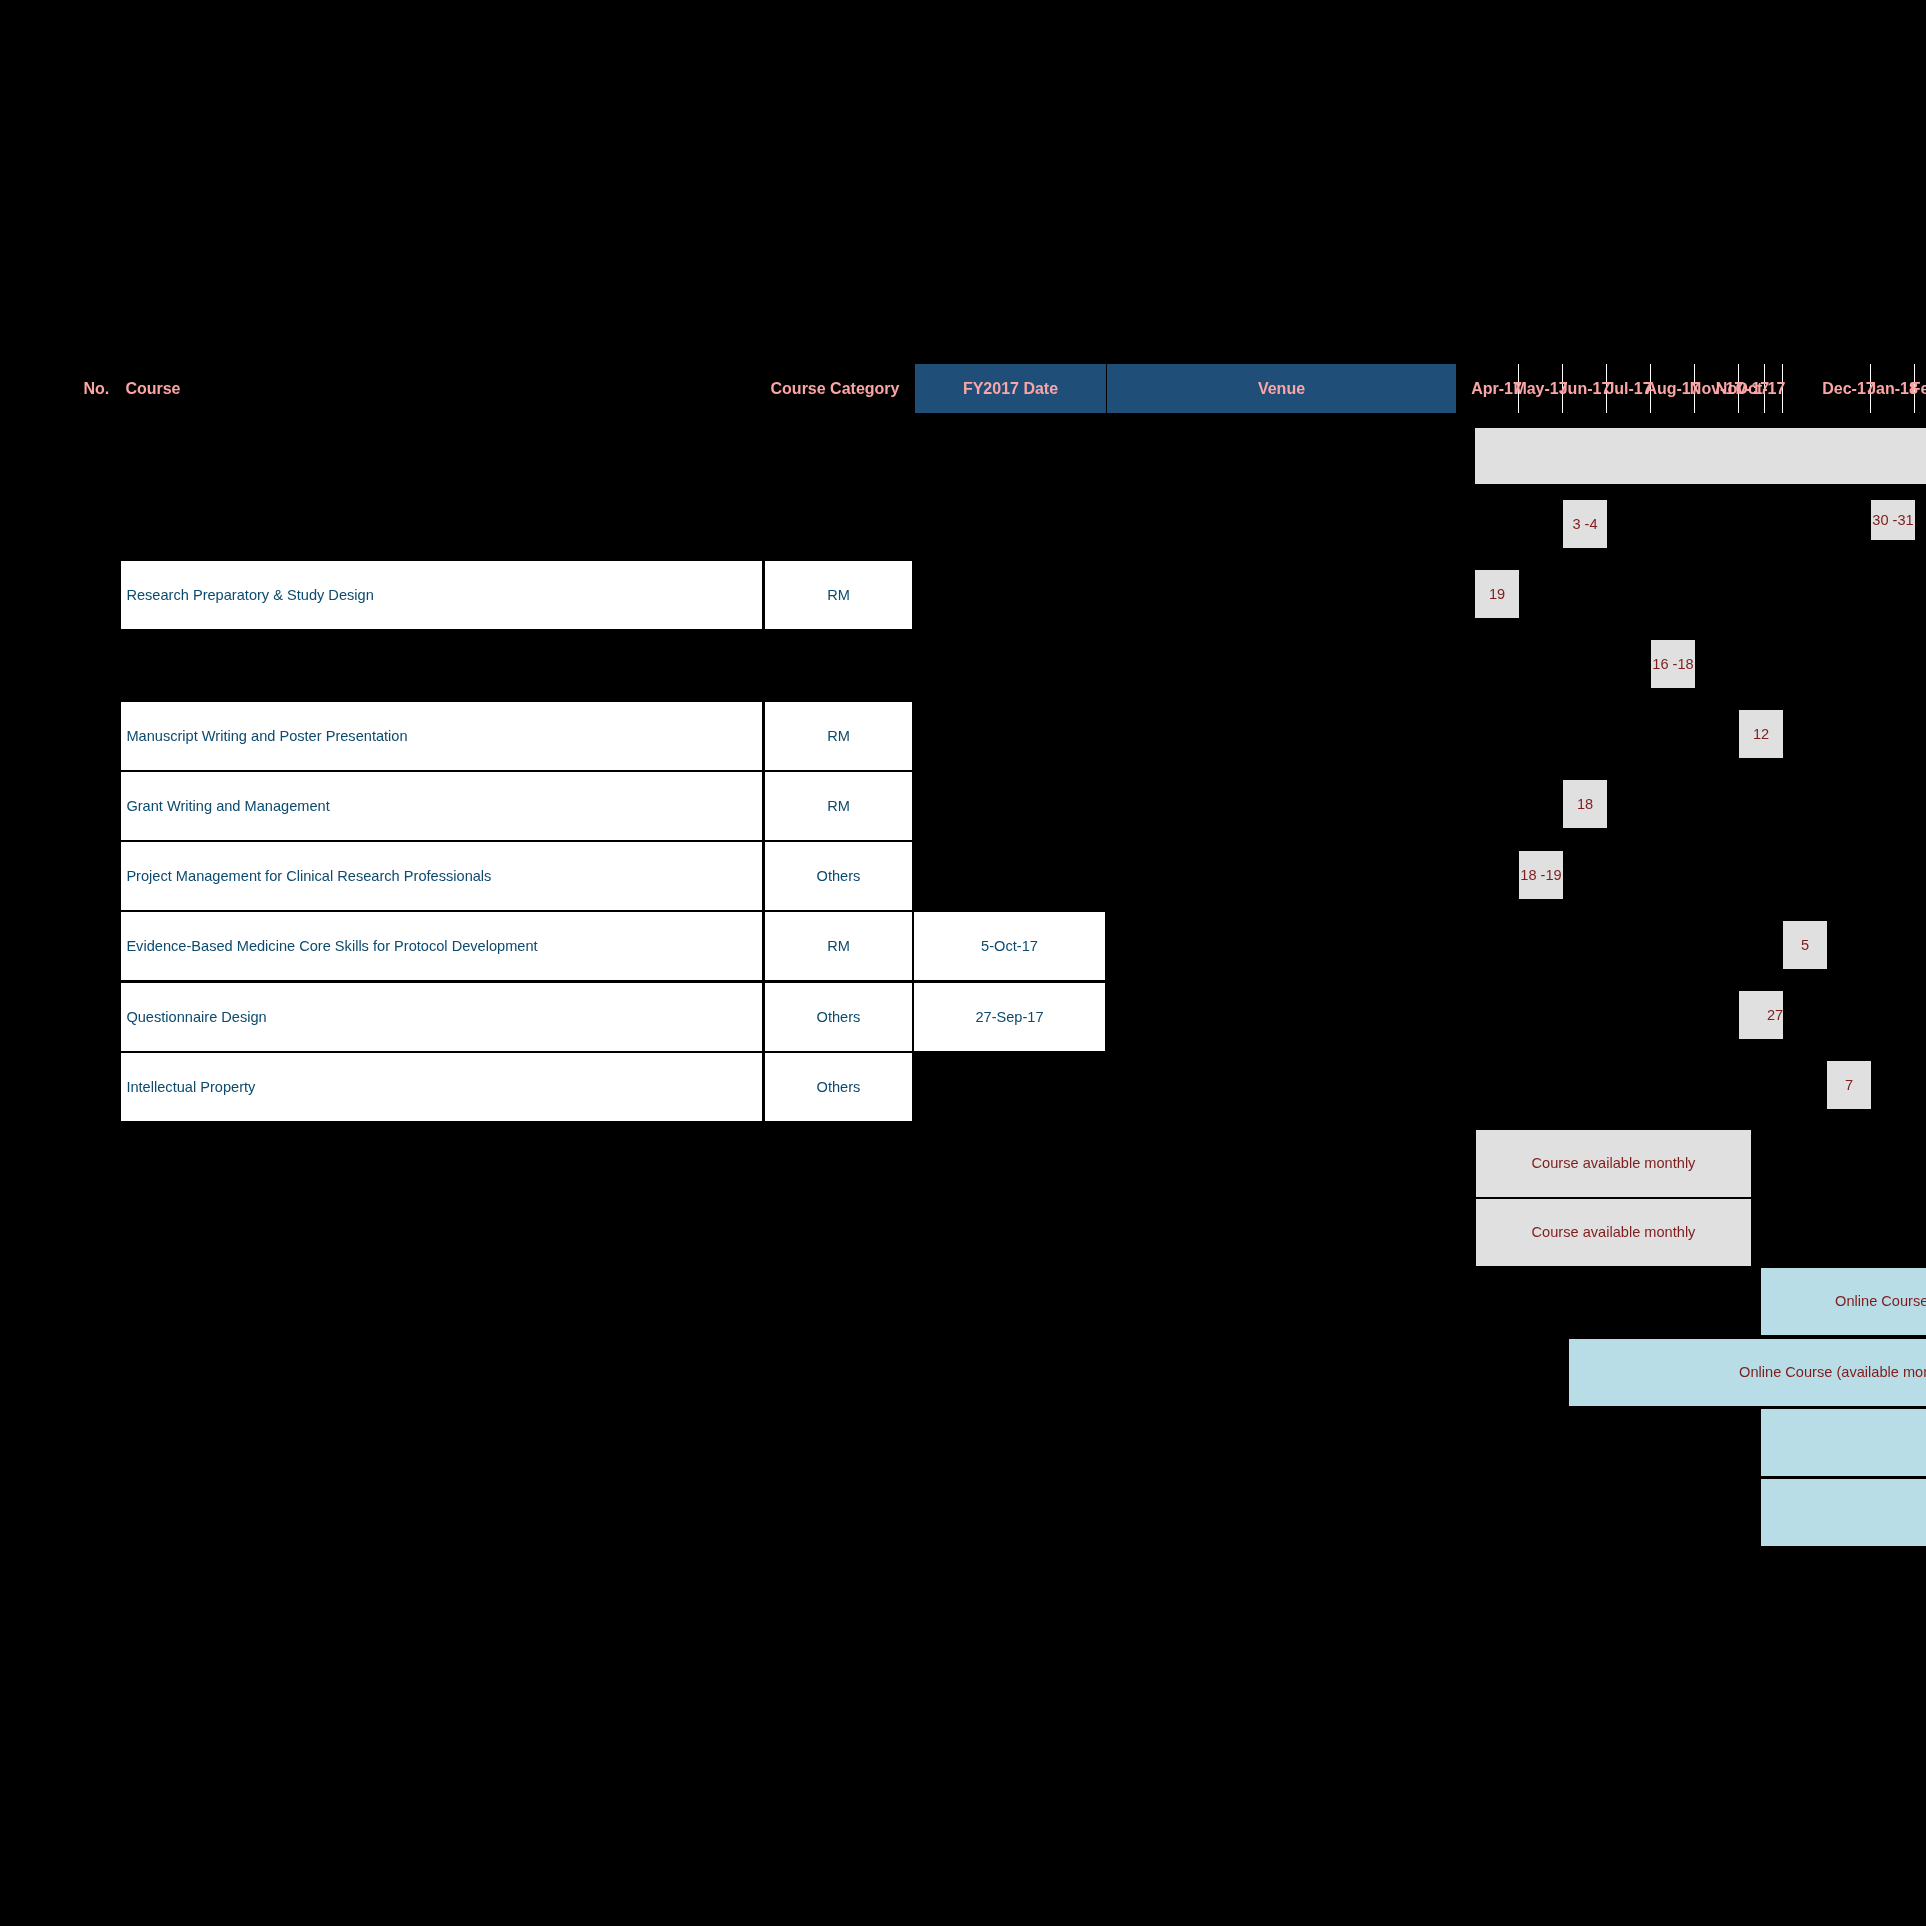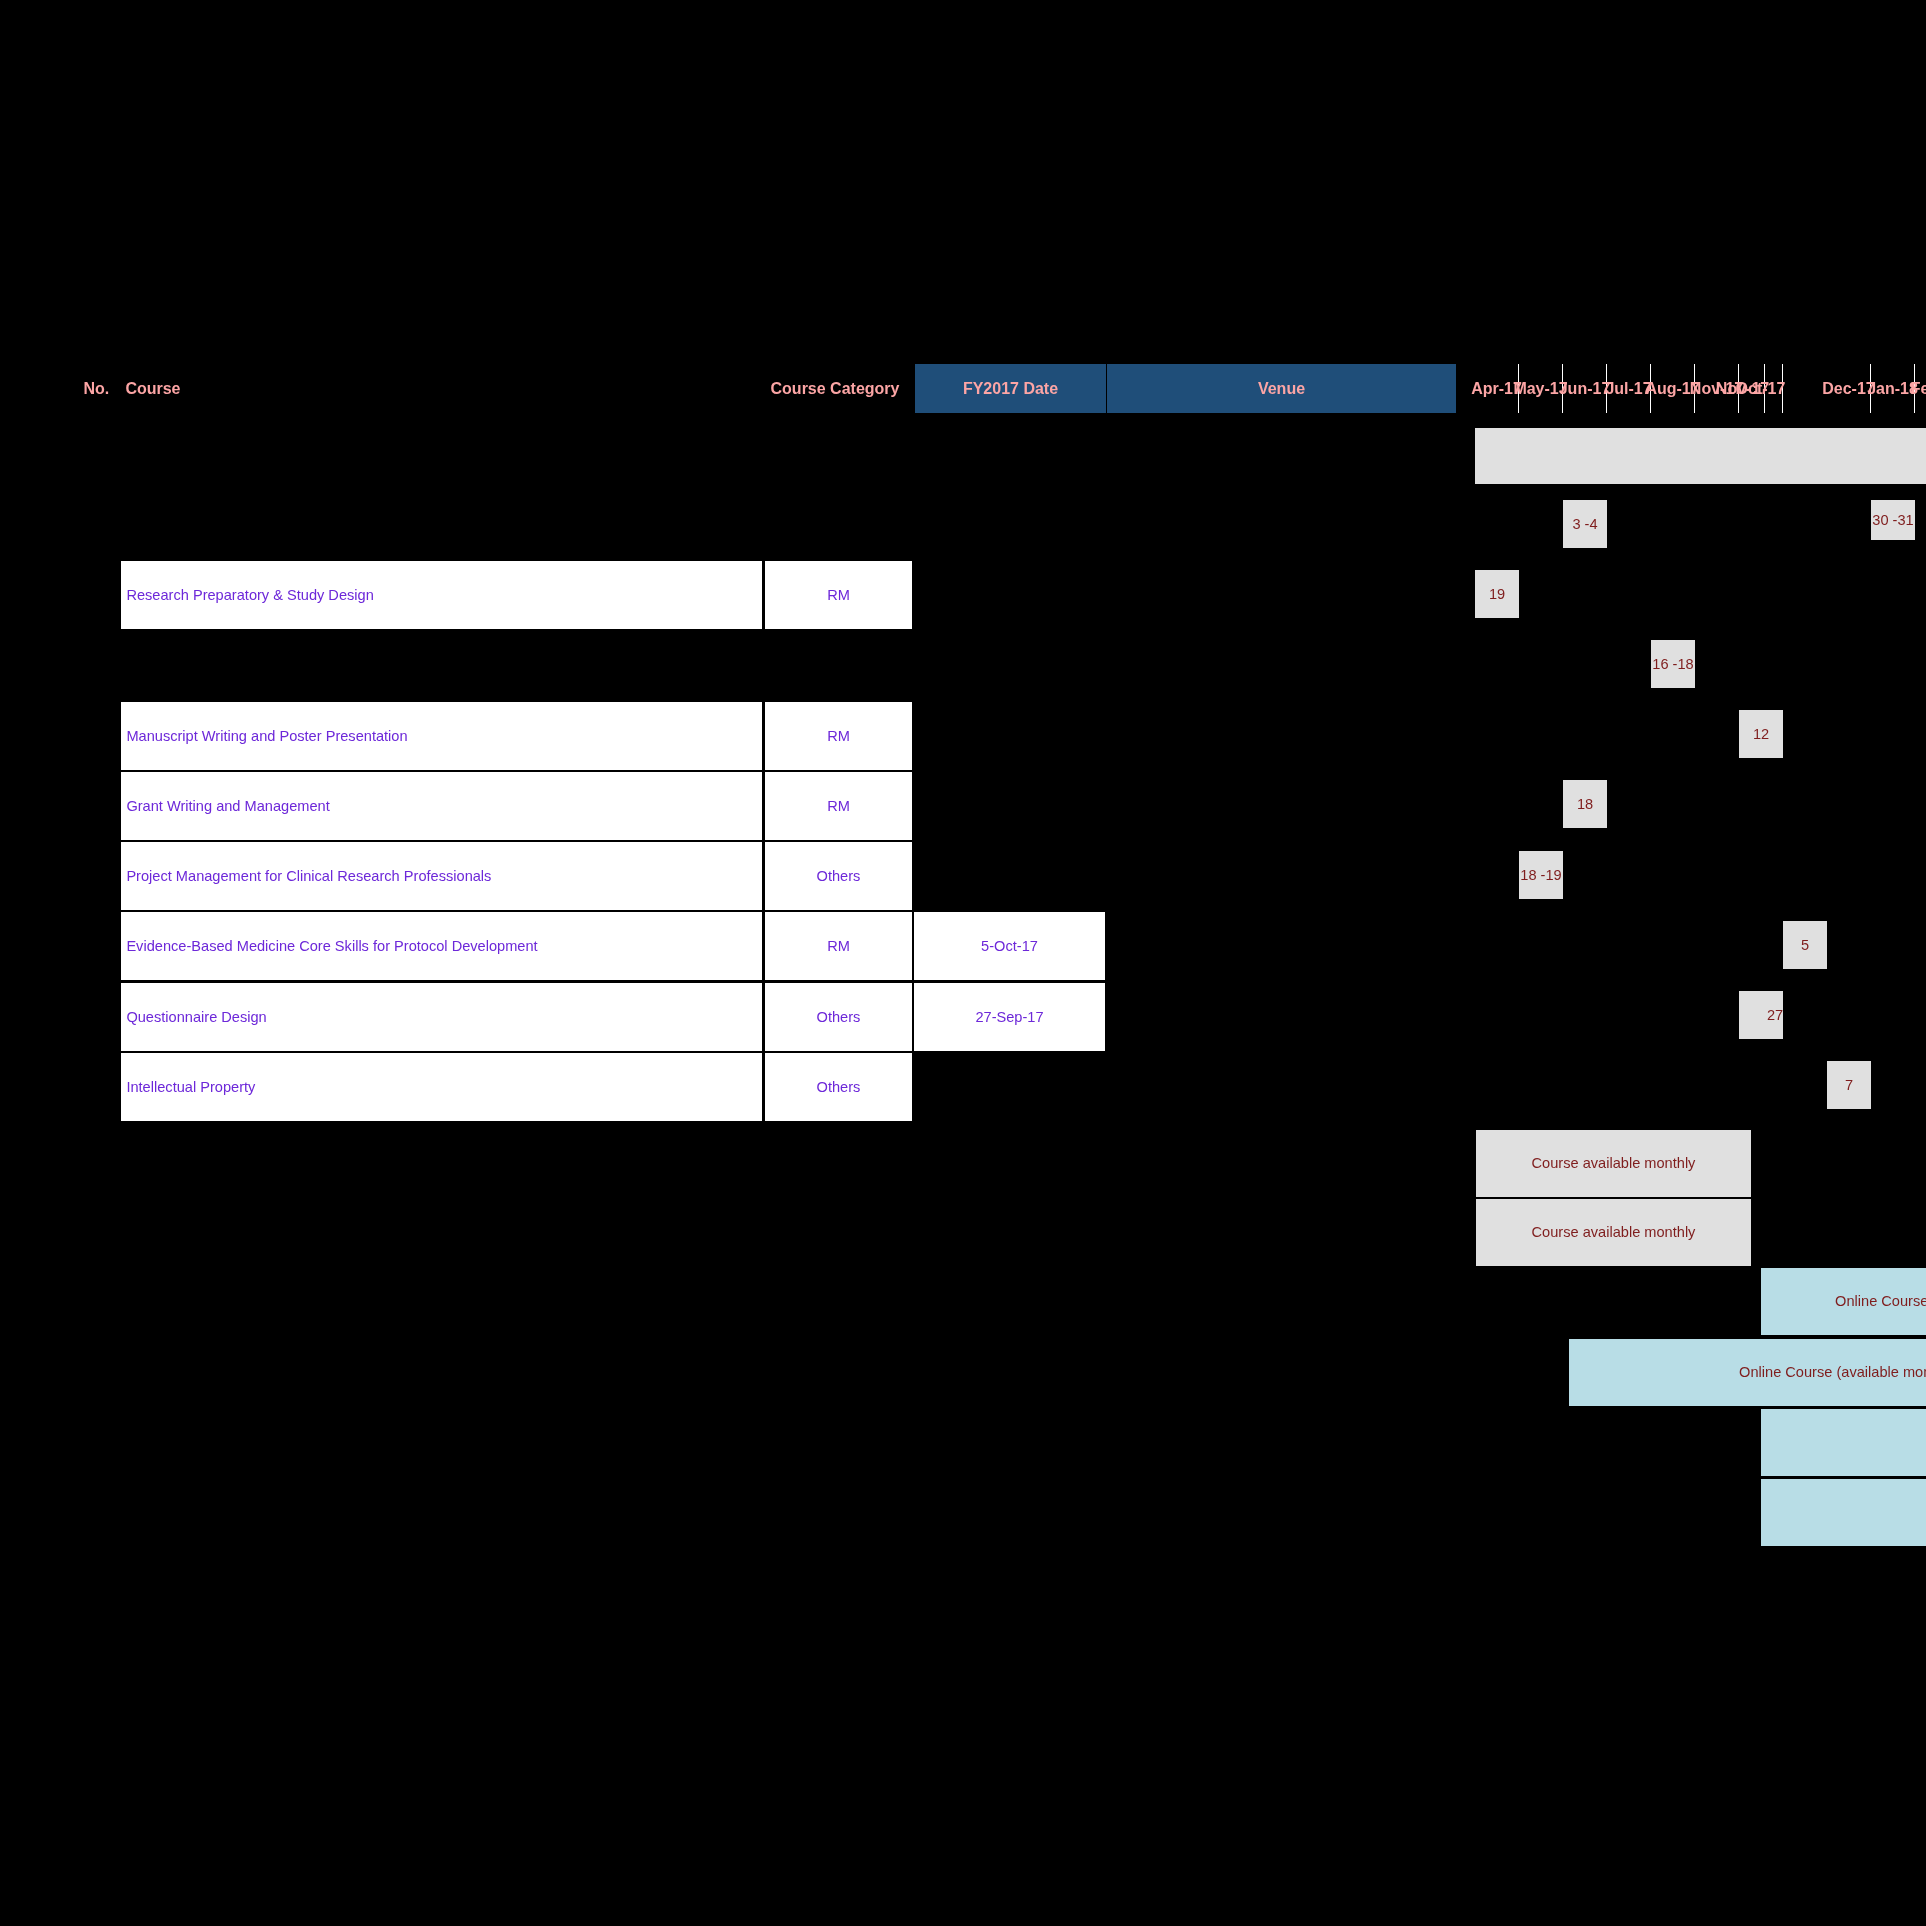--- a/index.html
+++ b/index.html
@@ -58,21 +58,21 @@
     white-space: nowrap;
   }
   .hdr.left-align { justify-content: flex-start; }
   .hdr.blue { background: #1f4e79; border-left: 0.8px solid #000; border-right: 0.8px solid #000; }
   .hdr.month { border-right: 1.2px solid #ffffff; }
 
   
   .lcell {
     position: absolute;
     background: #ffffff;
-    color: #6d28d9;
+    color: #0c4a6e;
     border: 0.8px solid #000000;
     box-sizing: border-box;
     display: flex;
     align-items: center;
     font-size: 14.6px;
     white-space: nowrap;
   }
   .lcell.course { padding-left: 5.4px; justify-content: flex-start; }
   .lcell.cat { justify-content: center; }
   .lcell.date { justify-content: center; }

